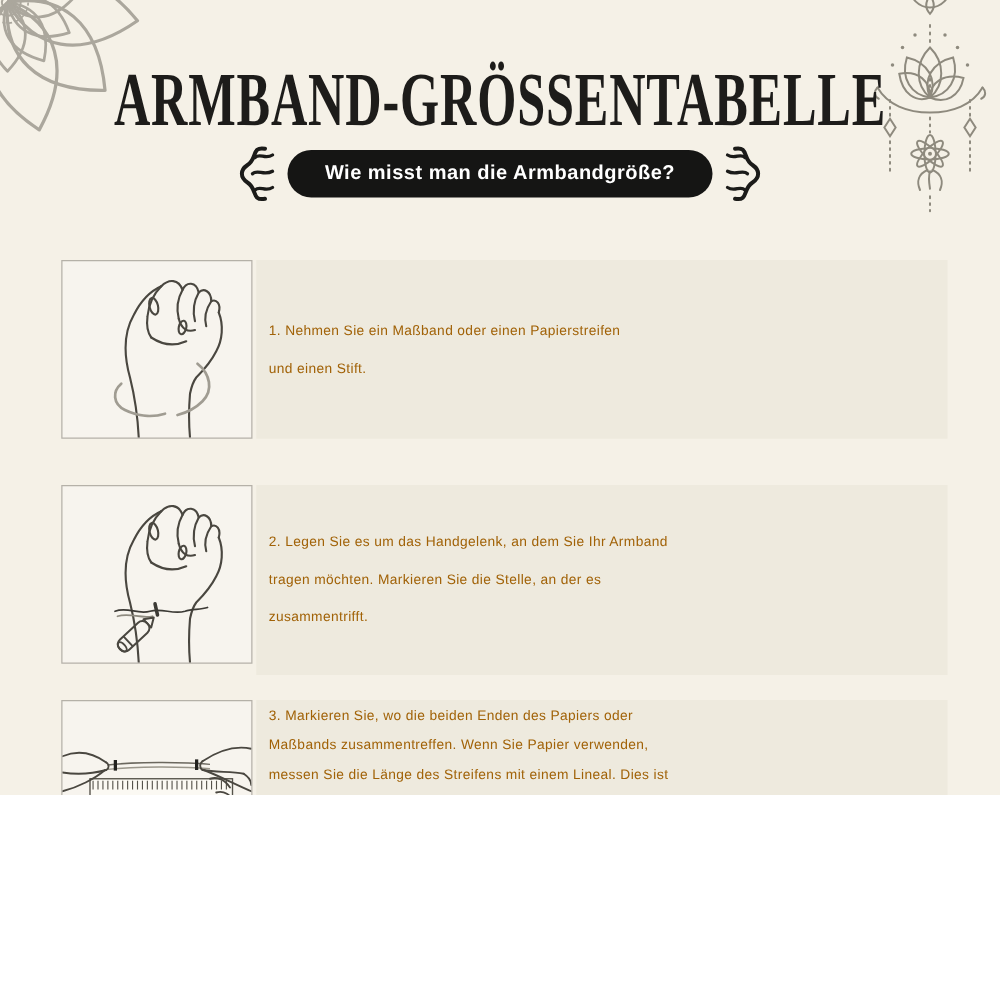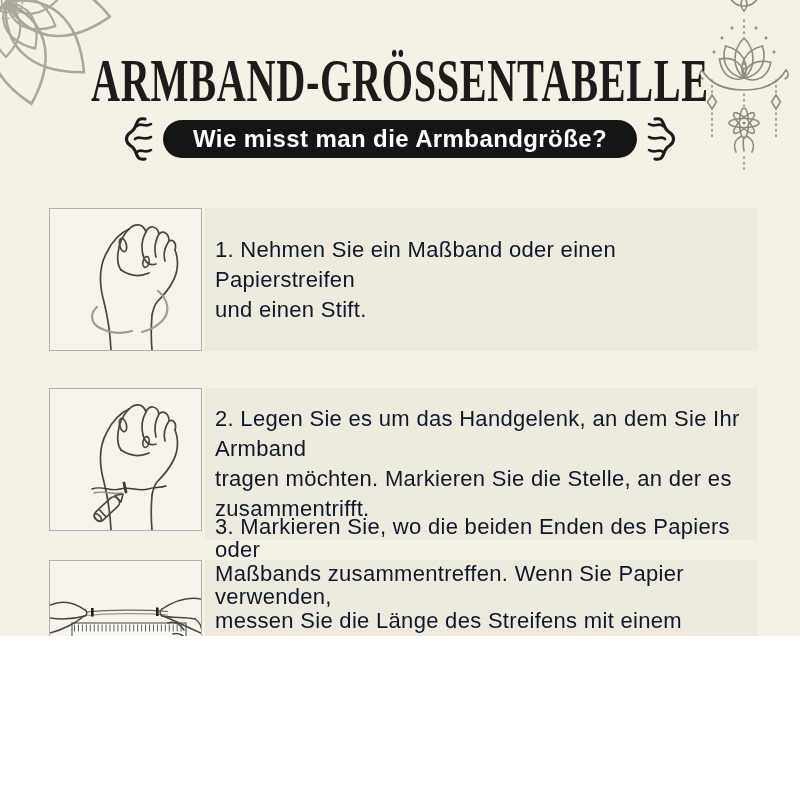--- a/index.html
+++ b/index.html
@@ -19,37 +19,37 @@
     letter-spacing:1px;color:#1d1c1a;white-space:nowrap;line-height:1;
   }
   
   .badge-row{
     position:absolute;top:115px;left:0;right:0;height:48px;
     display:flex;justify-content:center;align-items:center;gap:9px;
   }
   .badge{
     background:#151514;color:#ffffff;border-radius:20px;height:38px;
     display:flex;align-items:center;padding:0 30px;
-    font-size:24px;font-weight:700;letter-spacing:0.4px;white-space:nowrap;
+    font-size:16px;font-weight:700;letter-spacing:0.4px;white-space:nowrap;
   }
   .flourish{flex:0 0 auto;}
   .flourish.right{transform:scaleX(-1);}
   
   .step-row{position:absolute;left:0;width:800px;}
   .imgbox{
     position:absolute;left:49px;top:0;width:153px;height:143px;
     background:#f7f4ee;border:1px solid #b5b1a8;box-sizing:border-box;
   }
   .panel{
     position:absolute;left:205px;width:553px;top:0;
     background:#eeeade;display:flex;align-items:center;box-sizing:border-box;
     padding:0 14px 0 10px;
   }
   .step-text{
-    font-size:22px;line-height:30px;letter-spacing:0.3px;color:#0f172a;
+    font-size:11px;line-height:30px;letter-spacing:0.3px;color:#a16207;
     white-space:pre-line;
   }
   .row-3 .step-text{line-height:23.6px;}
   svg{display:block;}
 </style>
 </head>
 <body>
 
 <div id="canvas">
 

